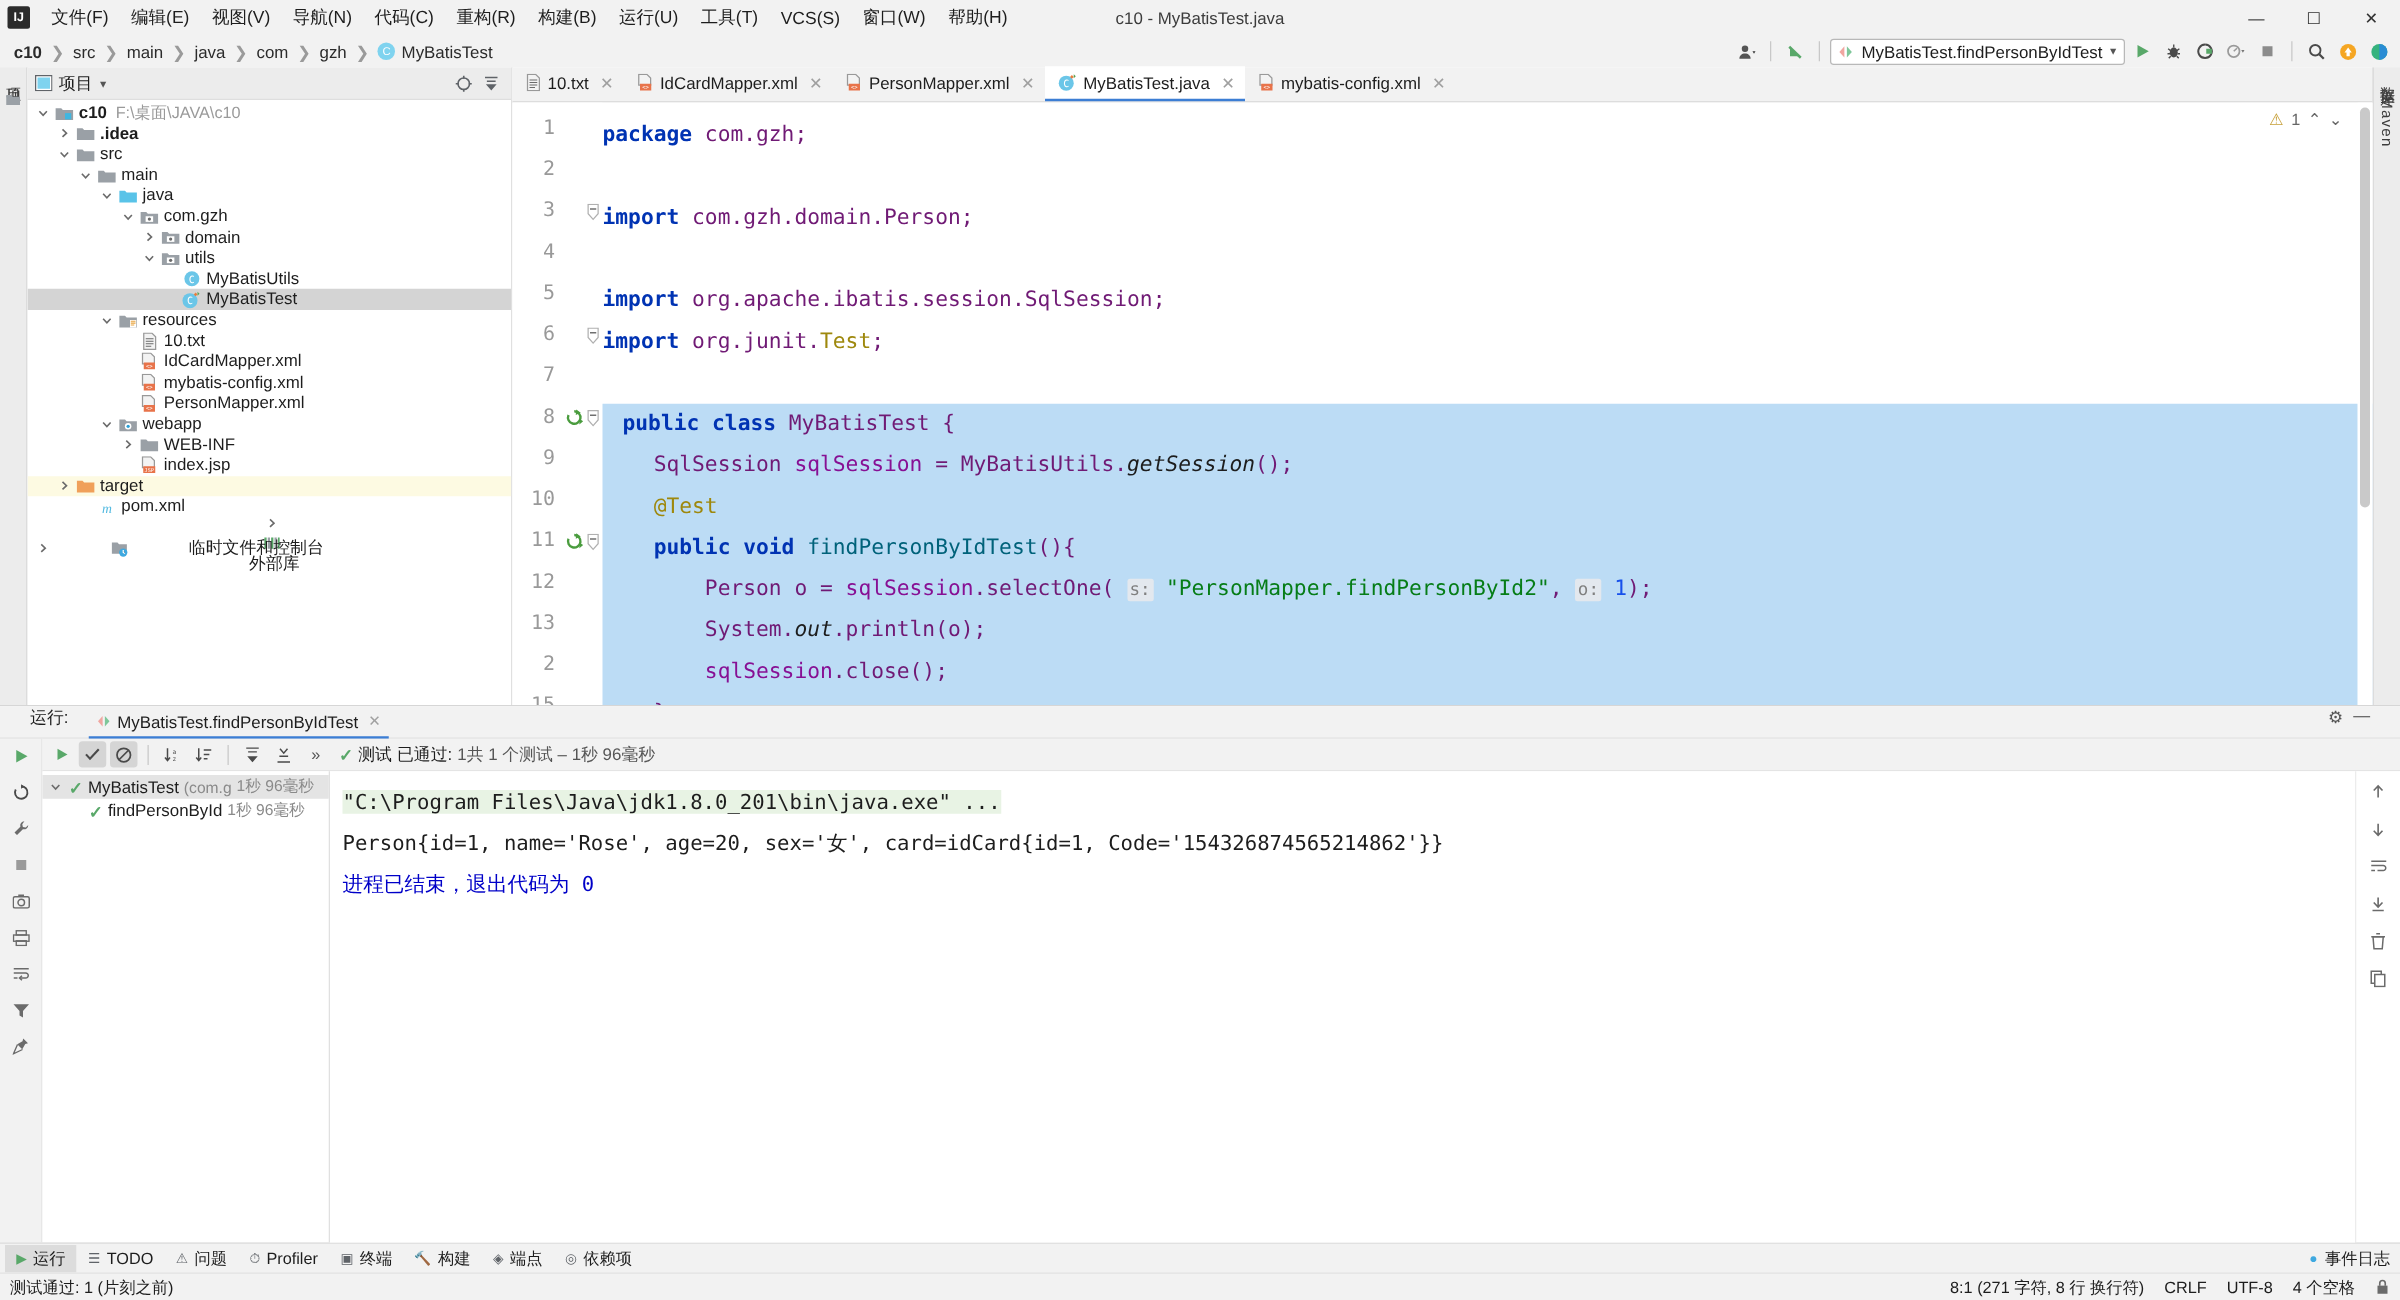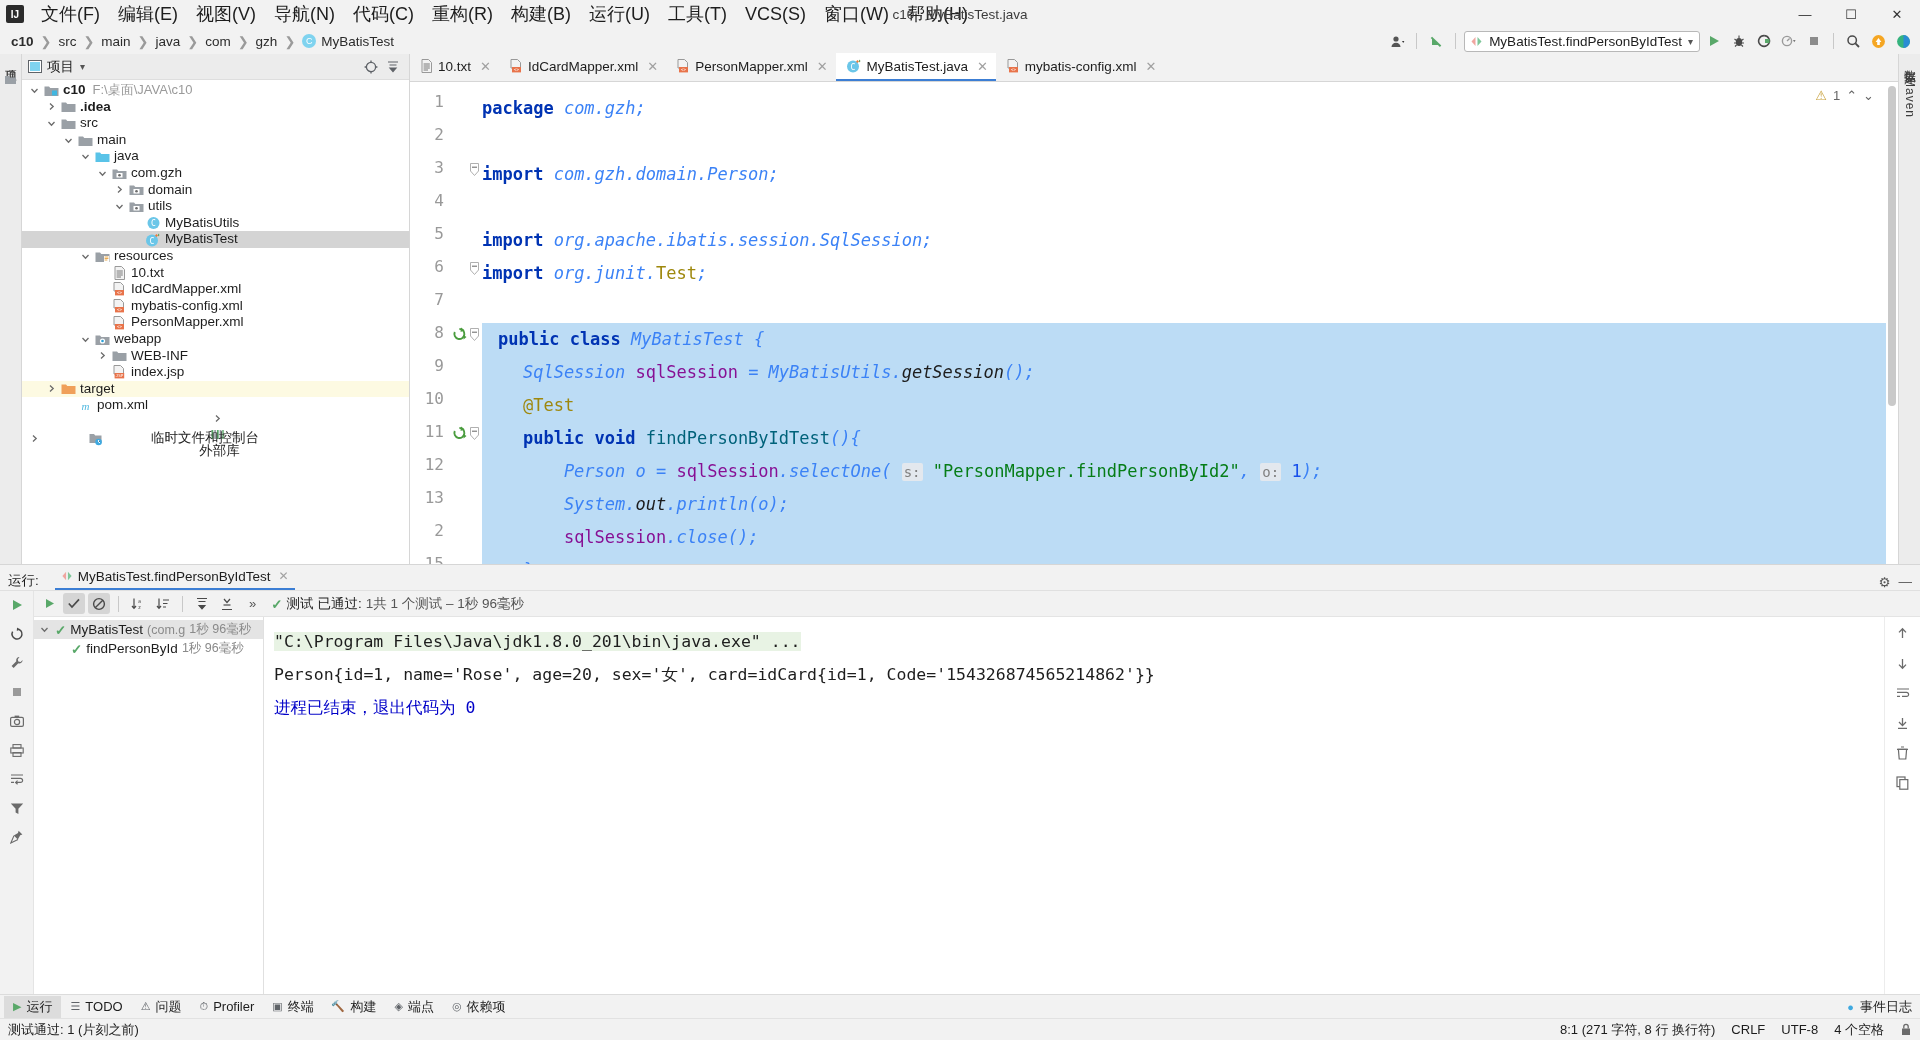--- a/index.html
+++ b/index.html
@@ -9,21 +9,21 @@
     font-size: 14px;
     background:#f2f2f2; color:#1d1d1d;
   }
   .app { width:1920px; height:1040px; display:flex; flex-direction:column; background:#f2f2f2; }
 
   
   .titlebar { height:28px; display:flex; align-items:center; background:#f2f2f2; border-bottom:0px solid #ddd; padding-left:6px; position:relative;}
   .ij-logo { width:18px; height:18px; background:#2b2b2b; color:#fff; font-size:10px; font-weight:bold;
              display:flex; align-items:center; justify-content:center; border-radius:2px; margin-right:8px;}
   .menu { display:flex; align-items:center; }
-  .menu-item { padding:3px 9px; font-size:18px; color:#1d1d1d; white-space:nowrap; }
+  .menu-item { padding:3px 9px; font-size:14px; color:#1d1d1d; white-space:nowrap; }
   .win-title { position:absolute; left:50%; transform:translateX(-50%); font-size:13.5px; color:#3c3c3c; }
   .win-ctrls { margin-left:auto; display:flex; height:28px; }
   .win-btn { width:46px; display:flex; align-items:center; justify-content:center; font-size:13px; color:#333;}
 
   
   .navbar { height:26px; display:flex; align-items:center; background:#f2f2f2; padding-left:8px; font-size:13.5px; }
   .crumb { display:flex; align-items:center; color:#2b2b2b; padding:1px 3px;}
   .crumb.bold { font-weight:bold; }
   .crumb-sep { color:#9a9a9a; margin:0 4px; font-size:13px;}
   .nav-right { margin-left:auto; display:flex; align-items:center; gap:3px; padding-right:6px;}
@@ -63,35 +63,35 @@
   .tab-x { color:#a0a0a0; font-size:13px; margin-left:4px;}
   .code-area { flex:1; display:flex; position:relative; min-height:0; background:#fff; overflow:hidden;}
   .gutter { width:72px; background:#fff; flex:0 0 72px; position:relative;}
   .gnum { position:absolute; right:38px; font-family:"DejaVu Sans Mono", monospace; font-size:16px; color:#999; }
   .gicon { position:absolute; right:15px; font-size:12px; }
   .fold { position:absolute; right:2px; font-size:11px; color:#999;}
   .code { flex:1; position:relative; font-family:"DejaVu Sans Mono", monospace; font-size:17px; line-height:33px; }
   .cline { position:absolute; left:0; white-space:pre; }
   .hl-band { position:absolute; left:0; right:0; background:#bcdcf5; }
   .kw { color:#0033b3; font-weight:bold; }
-  .cls { color:#3b82f6;font-style:italic; }
+  .cls { color:#701a75; }
   .fld { color:#871094; }
   .mth { color:#1d1d1d; font-style:italic;}
   .str { color:#067d17; }
   .num { color:#1750eb; }
   .ann { color:#9e880d; }
   .hint { background:#e3e8ee; color:#808080; font-size:14px; border-radius:2px; padding:1px 2px;}
   .fnname { color:#00627a;}
   .scroll-v { position:absolute; right:0; top:0; width:12px; bottom:0; background:#fff;}
   .scroll-thumb { position:absolute; right:2px; width:8px; background:#c9c9c9; border-radius:4px;}
   .warn-badge { position:absolute; right:24px; top:6px; display:flex; align-items:center; gap:6px; font-size:13px; color:#666;}
 
   
   .run-panel { height:430px; display:flex; flex-direction:column; background:#fff; border-top:1px solid #d6d6d6;}
-  .run-head { height:26px; background:#f2f2f2; display:flex; align-items:flex-end; padding:0 8px; font-size:13.5px; border-bottom:1px solid #e0e0e0;}
+  .run-head { height:26px; background:#f2f2f2; display:flex; align-items:flex-start; padding:0 24px; font-size:13.5px; border-bottom:1px solid #e0e0e0;}
   .run-tab { display:flex; align-items:center; gap:5px; margin-left:16px; height:26px; border-bottom:2px solid #3c7ed4; padding:0 6px;}
   .run-head-right { margin-left:auto; display:flex; gap:8px; color:#555;}
   .run-toolbar-row { flex:1; display:flex; min-height:0; }
   .run-side { width:34px; background:#f2f2f2; display:flex; flex-direction:column; align-items:center; padding-top:4px; gap:9px; border-right:1px solid #e4e4e4;}
   .rs-ico { width:22px; height:20px; display:flex; align-items:center; justify-content:center; color:#555; font-size:13px;}
   .run-main { flex:1; display:flex; flex-direction:column; min-width:0;}
   .run-tb { height:26px; display:flex; align-items:center; gap:3px; padding:0 4px; background:#f2f2f2; border-bottom:1px solid #e4e4e4;}
   .rtb { width:22px; height:21px; display:flex; align-items:center; justify-content:center; color:#4a4a4a; font-size:13px;}
   .rtb.on { background:#d5d5d5; border-radius:3px;}
   .run-status { font-size:13.5px; margin-left:6px; display:flex; align-items:center; gap:4px;}

